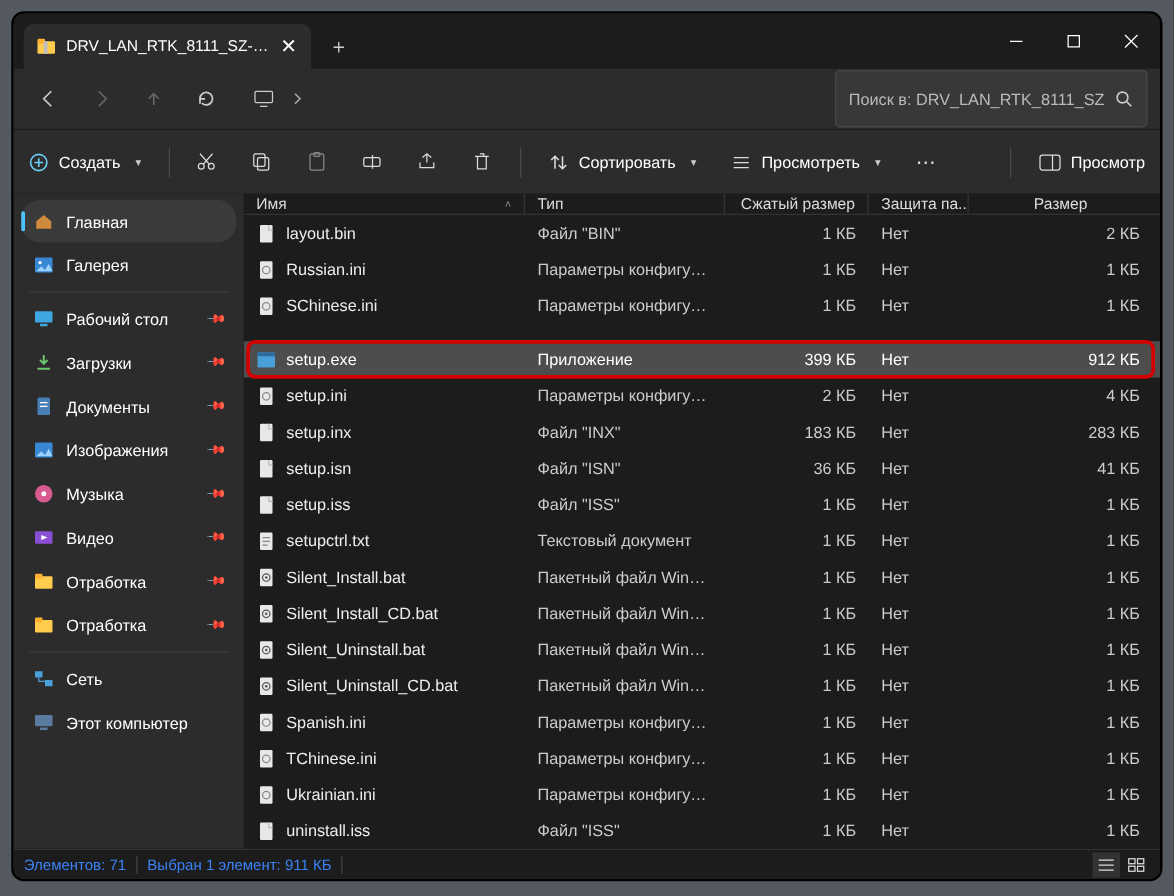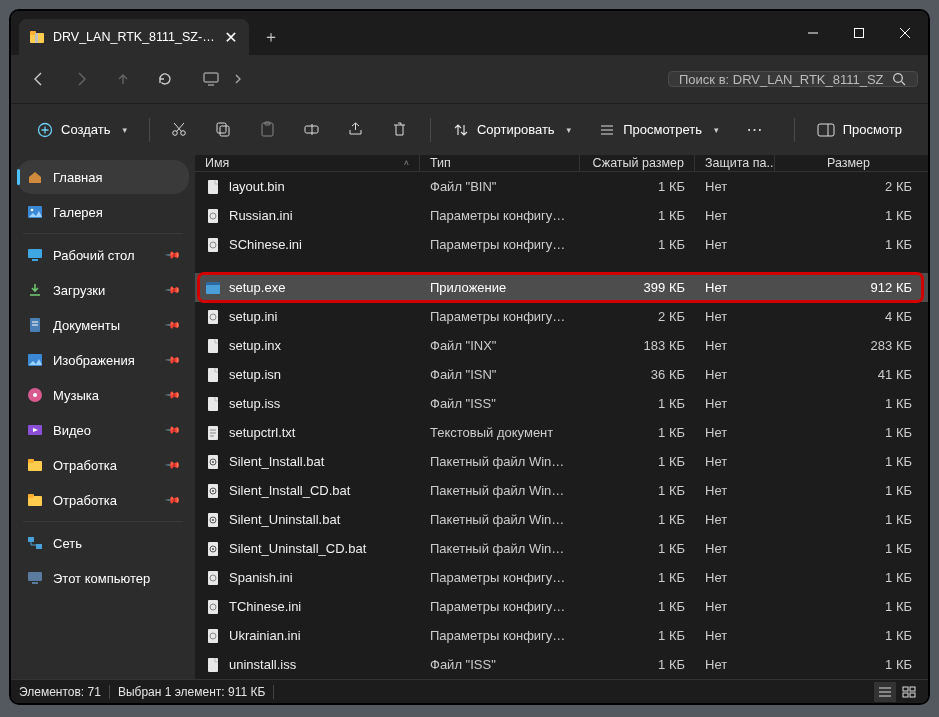--- a/index.html
+++ b/index.html
@@ -16,25 +16,25 @@
   .newtab { width:36px;height:36px;display:flex;align-items:center;justify-content:center;color:#ccc;font-size:16px; margin-top:8px; margin-left:4px;}
   .winctrls { margin-left:auto; display:flex; height:44px; }
   .winbtn { width:46px; display:flex; align-items:center; justify-content:center; color:#fff; }
   .winbtn svg{display:block}
 
   
   .navbar { height:48px; background:#2c2c2c; display:flex; align-items:center; padding:0 10px; gap:6px; }
   .navicon { width:36px; height:34px; display:flex; align-items:center; justify-content:center; border-radius:4px; color:#ccc; }
   .navicon.dis { color:#6b6b6b; }
   .addr { display:flex; align-items:center; gap:14px; padding:0 14px; height:34px; }
-  .search { margin-left:auto; height:16px; background:#383838; border:1px solid #4a4a4a; border-radius:4px; width:250px; display:flex; align-items:center; padding:0 10px; font-size:13px; color:#bbb; }
+  .search { margin-left:auto; height:46px; background:#383838; border:1px solid #4a4a4a; border-radius:4px; width:250px; display:flex; align-items:center; padding:0 10px; font-size:13px; color:#bbb; }
   .search span{flex:1; white-space:nowrap; overflow:hidden; text-overflow:ellipsis;}
 
   
-  .toolbar { height:52px; background:#2c2c2c; display:flex; align-items:center; padding:0 14px; gap:4px; border-top:1px solid #1c1c1c;}
+  .toolbar { height:52px; background:#2c2c2c; display:flex; align-items:center; padding:0 0; gap:4px; border-top:1px solid #1c1c1c;}
   .tbtn { height:36px; padding:0 12px; display:flex; align-items:center; gap:8px; font-size:13px; color:#fff; border-radius:4px; }
   .tbtn.icon { width:40px; padding:0; justify-content:center; }
   .tbtn.txt { gap:8px; }
   .sep { width:1px; height:24px; background:#4a4a4a; margin:0 6px; }
   .chev{font-size:9px;color:#ccc;margin-left:4px}
 
   
   .body { flex:1; display:flex; background:#1c1c1c; overflow:hidden;}
   .sidebar { width:184px; background:#2c2c2c; padding:4px 4px; overflow:hidden;}
   .sideitem { height:34px; display:flex; align-items:center; padding:0 10px; gap:10px; font-size:13px; color:#fff; border-radius:4px; margin:1px 2px; position:relative;}
@@ -61,21 +61,21 @@
   .row .c.type{width:160px;color:#ccc}
   .row .c.comp{width:115px;text-align:right;color:#ccc}
   .row .c.prot{width:80px;color:#ccc}
   .row .c.size{flex:1;text-align:right;padding-right:16px;color:#ccc}
   .row .fi{width:16px;height:16px;flex:none;display:flex;align-items:center;justify-content:center}
   .row.sel { background:#4d4d4d; color:#fff;margin-top:14px; }
   .row.sel .c{color:#fff}
   .hl { position:absolute; border:3px solid #d40000; border-radius:7px; pointer-events:none; }
 
   
-  .status { height:24px; background:#1c1c1c; border-top:1px solid #333; display:flex; align-items:center; padding:0 8px; font-size:12px; color:#e5e5e5; gap:8px;}
+  .status { height:24px; background:#1c1c1c; border-top:1px solid #333; display:flex; align-items:center; padding:0 8px; font-size:12px; color:#3b82f6; gap:8px;}
   .status .vsep{width:1px;height:14px;background:#444}
   .status .modes{margin-left:auto;display:flex;gap:2px}
   .status .modebtn{width:22px;height:20px;display:flex;align-items:center;justify-content:center;border:1px solid transparent}
   .status .modebtn.active{background:#333}
 
 </style>
 </head>
 <body>
 
 <div class="border-o">

